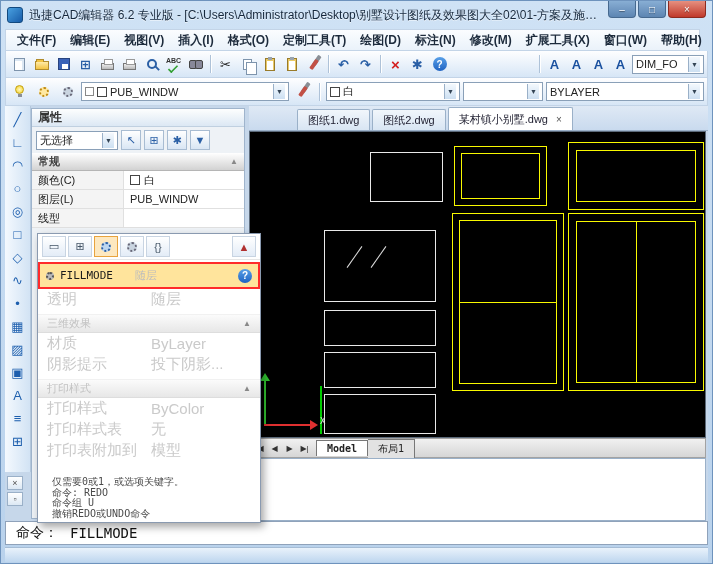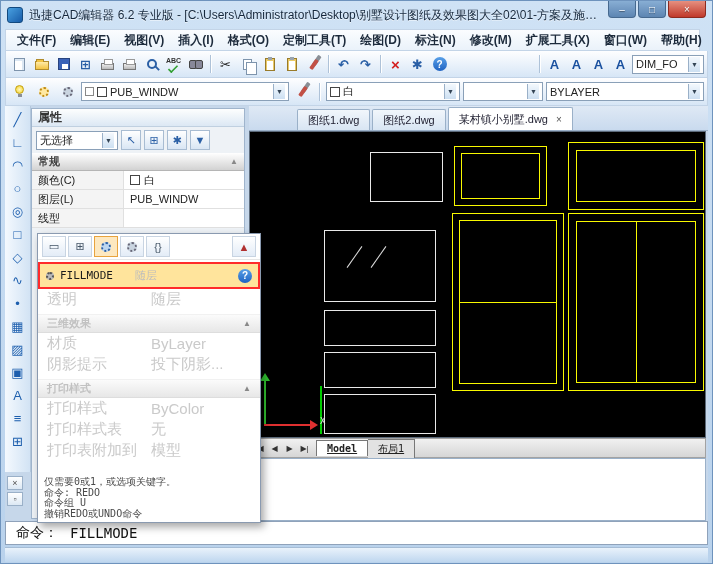--- a/index.html
+++ b/index.html
@@ -99,24 +99,24 @@
         display:flex;align-items:center;justify-content:center;font-size:11px;color:#456;}
   .ptbn.sel{border-color:#e8a33d;background:#fde8c0;}
   .ptbn.alert{margin-left:auto;color:#b03030;}
   .fillrow{position:relative;margin:2px 0 0 0;height:27px;border:2px solid #ff2b2b;background:#ffe49c;
            display:flex;align-items:center;padding:0 6px;gap:6px;}
   .fname{font-size:11px;color:#1c1c1c;font-family:"DejaVu Sans Mono",monospace;}
   .fval{margin-left:16px;color:#bdbdbd;font-size:11px;}
   .fillrow .s-help{margin-left:auto;}
   .prow2{display:flex;height:21px;align-items:center;font-size:15px;color:#cacaca;padding:0 9px;}
   .prow2 .l{width:104px;}
-  .phdr2{height:19px;background:linear-gradient(#fbfbfb,#e7e7e7);color:#c2c2c2;font-weight:bold;
+  .phdr2{height:19px;background:linear-gradient(#fbfbfb,#e7e7e7);color:#c2c2c2;font-weight:normal;
          display:flex;align-items:center;padding:7px 9px;font-size:11px;border-top:1px solid #f1f1f1;
          border-bottom:1px solid #ddd;margin-top:4px;}
-  .phist{position:absolute;left:6px;bottom:3px;right:4px;font-family:"DejaVu Sans Mono",monospace;
+  .phist{position:absolute;left:14px;bottom:3px;right:4px;font-family:"DejaVu Sans Mono",monospace;
          font-size:10px;line-height:10.5px;color:#4a4a4a;white-space:nowrap;overflow:hidden;}
   
   .rarea{position:absolute;left:244px;top:0;right:0;height:415px;}
   .dtabs{height:25px;background:linear-gradient(#dfe9f5,#c9daee);border-bottom:1px solid #9ab0c8;
          display:flex;align-items:flex-end;padding-left:48px;}
   .dtab{height:21px;display:flex;align-items:center;padding:0 10px;border:1px solid #9ab0c8;border-bottom:none;
         background:linear-gradient(#f1f6fb,#d8e5f3);margin-right:2px;font-size:11px;border-radius:2px 2px 0 0;color:#223;}
   .dtab.active{background:#fff;height:23px;}
   .dtab .x{margin-left:8px;color:#555;font-size:10px;}
   .canvas{position:absolute;left:0;top:25px;width:457px;height:307px;background:#000;border:1px solid #5c6a7a;}
@@ -127,21 +127,21 @@
   .gline{position:absolute;width:2px;background:#00cc00;}
   .ucsx{position:absolute;left:14px;top:292px;width:46px;height:2px;background:#e03030;}
   .ucsy{position:absolute;left:14px;top:248px;width:2px;height:44px;background:#30c030;}
   .arr-r{position:absolute;left:60px;top:288px;width:0;height:0;border-left:8px solid #e03030;border-top:5px solid transparent;border-bottom:5px solid transparent;}
   .arr-u{position:absolute;left:10px;top:241px;width:0;height:0;border-bottom:8px solid #30c030;border-left:5px solid transparent;border-right:5px solid transparent;}
   .ucslabel{position:absolute;color:#ddd;font-size:9px;font-family:"DejaVu Sans Mono",monospace;}
   .mbar{position:absolute;left:0;top:332px;width:457px;height:20px;background:linear-gradient(#f1f1f1,#d6d6d6);
         border:1px solid #a2a2a2;display:flex;align-items:center;font-size:10px;padding-left:2px;}
   .mnav{width:15px;text-align:center;color:#333;font-size:8px;}
   .mtab{padding:2px 10px;border:1px solid #777;border-bottom:none;background:#fff;font-weight:bold;
-        font-family:"DejaVu Sans Mono",monospace;font-size:10px;margin-left:4px;text-decoration:underline;}
+        font-family:"DejaVu Sans Mono",monospace;font-size:10px;margin-left:4px;}
   .mtab2{background:#e2e2e2;font-weight:normal;margin-left:0;border-left:none;}
   .histR{position:absolute;left:0;top:352px;width:457px;height:63px;background:#fff;border:1px solid #9ab0c8;}
   
   .cmdline{position:absolute;left:4px;top:520px;right:4px;height:24px;background:#fff;border:1px solid #8fa2ba;
            display:flex;align-items:center;padding:0 10px;font-family:"DejaVu Sans Mono",monospace;
            font-size:14px;color:#111;gap:12px;}
   .statusbar{position:absolute;left:4px;top:546px;right:4px;height:15px;
              background:linear-gradient(#e9f2fb,#bfd7ef);border-top:1px solid #a5bcd5;}
 </style>
 </head>

